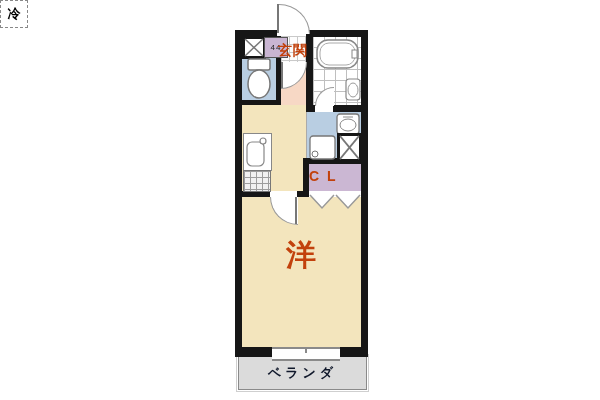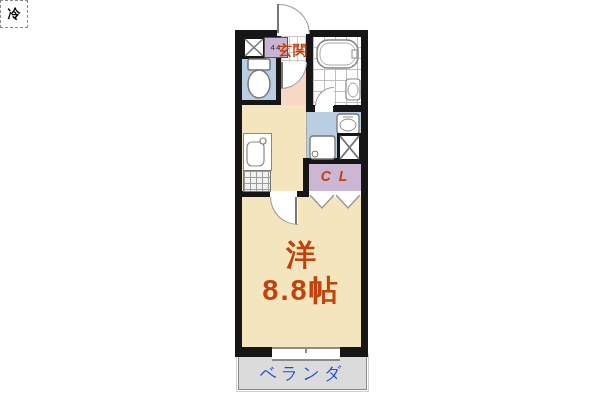--- a/index.html
+++ b/index.html
@@ -30,32 +30,32 @@
         background-image:linear-gradient(#9d9d9d 1px,transparent 1px),
                          linear-gradient(90deg,#9d9d9d 1px,transparent 1px);
         background-size:6px 6px;border:1px solid #777;}
   .watermark{position:absolute;left:166px;top:248px;z-index:3;
         font-size:66px;font-weight:bold;letter-spacing:3px;line-height:1;
         color:#8f8f8f;opacity:.42;white-space:nowrap;}
   .genkan-lbl{left:278px;top:42px;width:30px;font-size:14px;font-weight:bold;letter-spacing:1px;}
   .fridge-lbl{left:244px;top:106px;width:26px;height:26px;background:#fff;
         border:1px dashed #888;font-size:13px;font-weight:bold;
         display:flex;align-items:center;justify-content:center;z-index:6;}
-  .cl-lbl{left:309px;top:168px;width:52px;text-align:center;
-        font-size:14px;font-weight:bold;letter-spacing:2px;font-style:italic;}
+  .cl-lbl{left:309px;top:168px;width:52px;text-align:left;
+        font-size:14px;font-weight:bold;letter-spacing:2px;}
   .meter{position:absolute;left:264px;top:37px;width:22px;height:19px;background:#c9b5d2;
         border:1px solid #555;z-index:6;display:flex;align-items:center;justify-content:center;
         font-size:8px;color:#222;letter-spacing:1px;}
   .room-lbl{left:241px;top:238px;width:120px;text-align:center;font-weight:bold;}
   .room-type{display:block;font-size:30px;line-height:34px;}
   .room-size{display:block;font-size:29px;line-height:36px;letter-spacing:2px;}
   .veranda{position:absolute;left:238px;top:356px;width:127px;height:32px;background:#dbdbdb;
         border:1px solid #8a8a8a;outline:1px solid #cfcfcf;outline-offset:1px;z-index:2;
         display:flex;align-items:center;justify-content:center;}
-  .veranda-lbl{font-size:17px;letter-spacing:4px;color:#1d4ed8;font-weight:normal;}
+  .veranda-lbl{font-size:13px;letter-spacing:4px;color:#0f172a;font-weight:bold;}
   .window{position:absolute;left:272px;top:347px;width:68px;height:10px;background:#fff;
         border-top:2px solid #8a8a8a;border-bottom:2px solid #8a8a8a;z-index:5;}
   .window .tick{position:absolute;left:33px;top:0;width:2px;height:4px;background:#8a8a8a;}
   svg{overflow:visible;}
 </style>
 </head>
 <body>
 
 <div class="fp">
 
@@ -146,21 +146,20 @@
     <svg viewBox="0 0 24 24" preserveAspectRatio="none">
       <line x1="0" y1="0" x2="24" y2="24" stroke="#777" stroke-width="2"></line>
       <line x1="24" y1="0" x2="0" y2="24" stroke="#777" stroke-width="2"></line>
     </svg>
   </div>
 
   <div class="lbl genkan-lbl">玄関</div>
   <div class="lbl cl-lbl">C L</div>
   <div class="lbl room-lbl">
     <span class="room-type">洋</span>
-    <span class="room-size">8.8帖</span>
   </div>
 
   <div class="window">
     <div class="tick"></div>
   </div>
   <div class="veranda">
     <span class="veranda-lbl">ベランダ</span>
   </div>
 
 </div>

